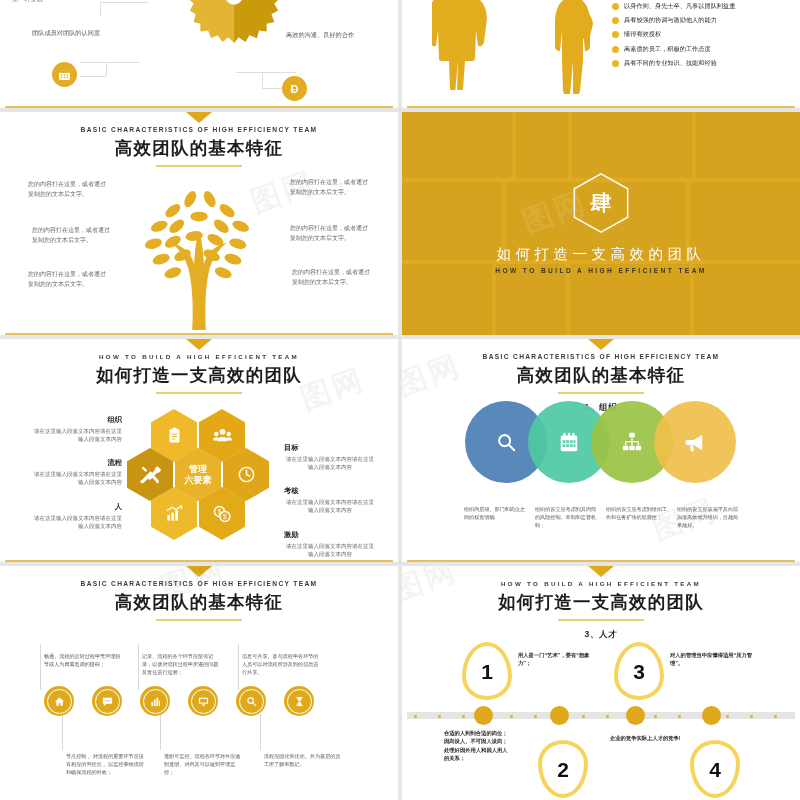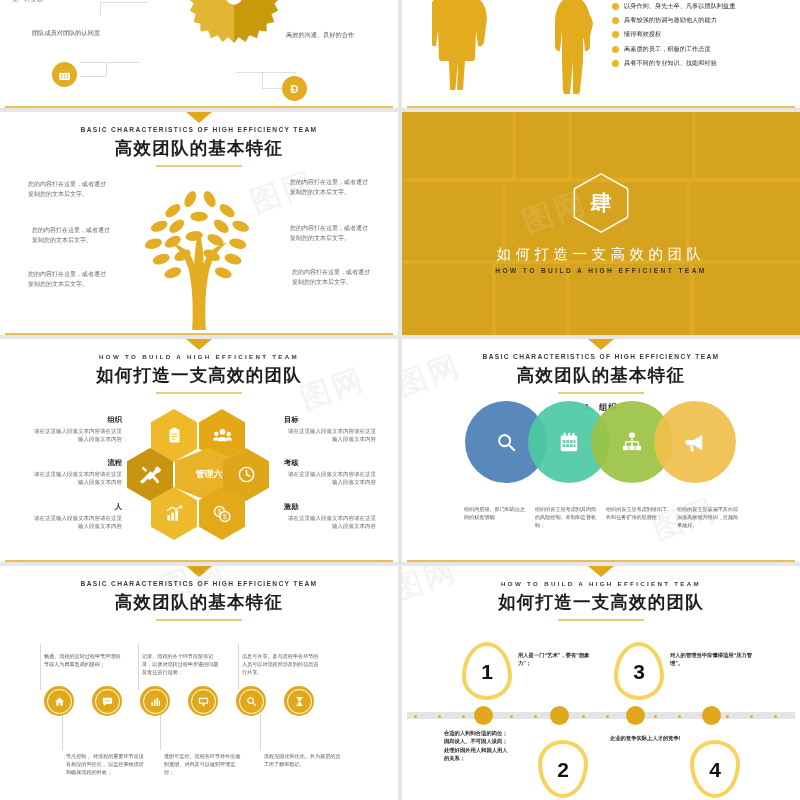--- a/index.html
+++ b/index.html
@@ -95,21 +95,21 @@
   }
 
   
   .s4 .combwrap{position:absolute;left:50%;transform:translateX(-50%);top:70px;width:126px;height:130px;}
   .hx{position:absolute;width:46px;height:53px;
       clip-path:polygon(50% 0,100% 25%,100% 75%,50% 100%,0 75%,0 25%);
       display:flex;align-items:center;justify-content:center;color:#fff;}
   .s4 .lbl{position:absolute;font-size:7.3px;font-weight:700;color:#1f1f1f;}
   .s4 .ltx{position:absolute;font-size:5.5px;line-height:1.5;color:#666;width:92px;}
   .s4 .lgroupL{text-align:right;}
-  .s4 .lgroupR{text-align:right;}
+  .s4 .lgroupR{text-align:center;margin-top:28px;}
 
   
   .s5 .circrow{position:absolute;left:50%;transform:translateX(-50%);top:62px;width:272px;height:82px;}
   .circ{position:absolute;width:82px;height:82px;border-radius:50%;
         display:flex;align-items:center;justify-content:center;opacity:.92;}
   .s5 .ccap{position:absolute;font-size:5.1px;line-height:1.55;color:#555;width:62px;}
 
   
   .s6 .ring{
     position:absolute;width:30px;height:30px;border-radius:50%;
@@ -347,21 +347,21 @@
       </div>
 
       <div class="hx" style="left:-9px;top:39px;background:#c99412;">
         <svg width="21" height="21" viewBox="0 0 26 26" fill="#fff">
             <path d="M4 3 l5 5 l-2 2 l-5 -5 z M2 20 l11 -11 l3 3 l-11 11 q-2 2 -4 0 q-2 -2 1 -3 z"></path>
             <path d="M22 3 q-4 1 -4 5 l-9 9 l3 3 l9 -9 q4 0 5 -4 z"></path>
             <path d="M20 22 l-7 -7 l2.5 -2.5 l7 7 q2 2 0 4 q-2 1.6 -2.5 -1.5 z"></path>
           </svg>
       </div>
 
-      <div class="hx" style="left:39px;top:39px;background:#e8b328;flex-direction:row;line-height:1.15;padding-left:20px;">
+      <div class="hx" style="left:39px;top:39px;background:#e8b328;flex-direction:column;line-height:1.15;">
         <span style="font-size:9px;font-weight:700;">管理</span>
         <span style="font-size:9px;font-weight:700;">六要素</span>
       </div>
 
       <div class="hx" style="left:87px;top:39px;background:#e0a61a;">
         <svg width="19" height="19" viewBox="0 0 24 24">
             <circle cx="12" cy="12" r="9" fill="none" stroke="#fff" stroke-width="1.8"></circle>
             <line x1="12" y1="12" x2="12" y2="6.5" stroke="#fff" stroke-width="1.8" stroke-linecap="round"></line>
             <line x1="12" y1="12" x2="16" y2="14" stroke="#fff" stroke-width="1.8" stroke-linecap="round"></line>
           </svg>
@@ -555,20 +555,21 @@
 
   <div class="slide s7">
     <div class="topcaret"></div>
     <div class="sidebar-l"></div>
     <div class="sidebar-r"></div>
 
     <div style="padding-top:14px;">
       <div class="eyebrow wide">HOW TO BUILD A HIGH EFFICIENT TEAM</div>
       <div class="htitle">如何打造一支高效的团队</div>
       <div class="tunder"></div>
+      <div class="subhead">3、人才</div>
     </div>
 
     <div class="axis"></div>
     <div class="dot" style="left:12px;"></div>
       <div class="dot" style="left:36px;"></div>
     <div class="dot" style="left:60px;"></div>
       <div class="dot" style="left:108px;"></div>
     <div class="dot" style="left:132px;"></div>
       <div class="dot" style="left:180px;"></div>
     <div class="dot" style="left:204px;"></div>

